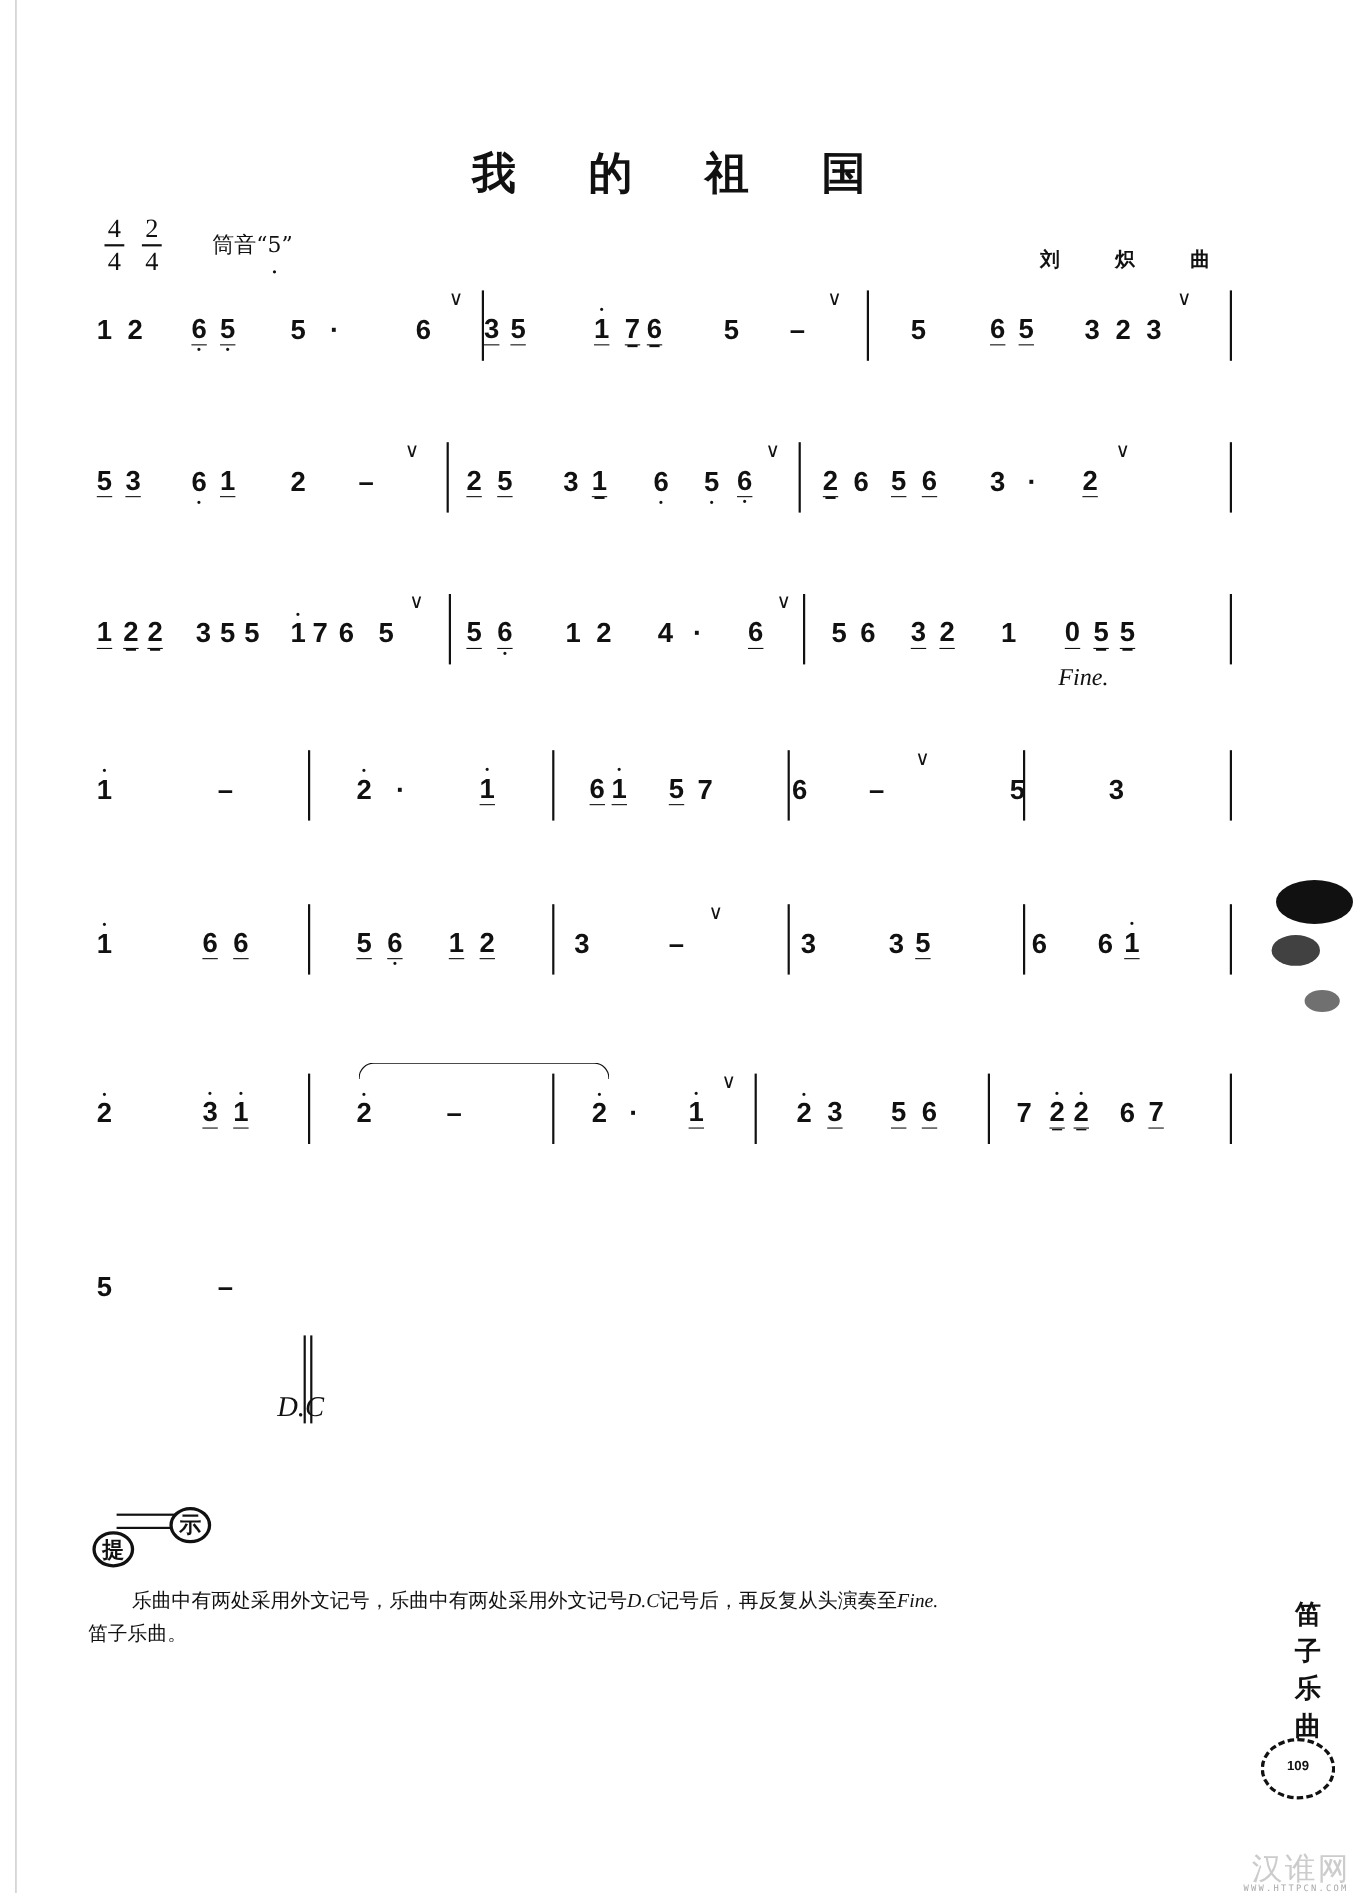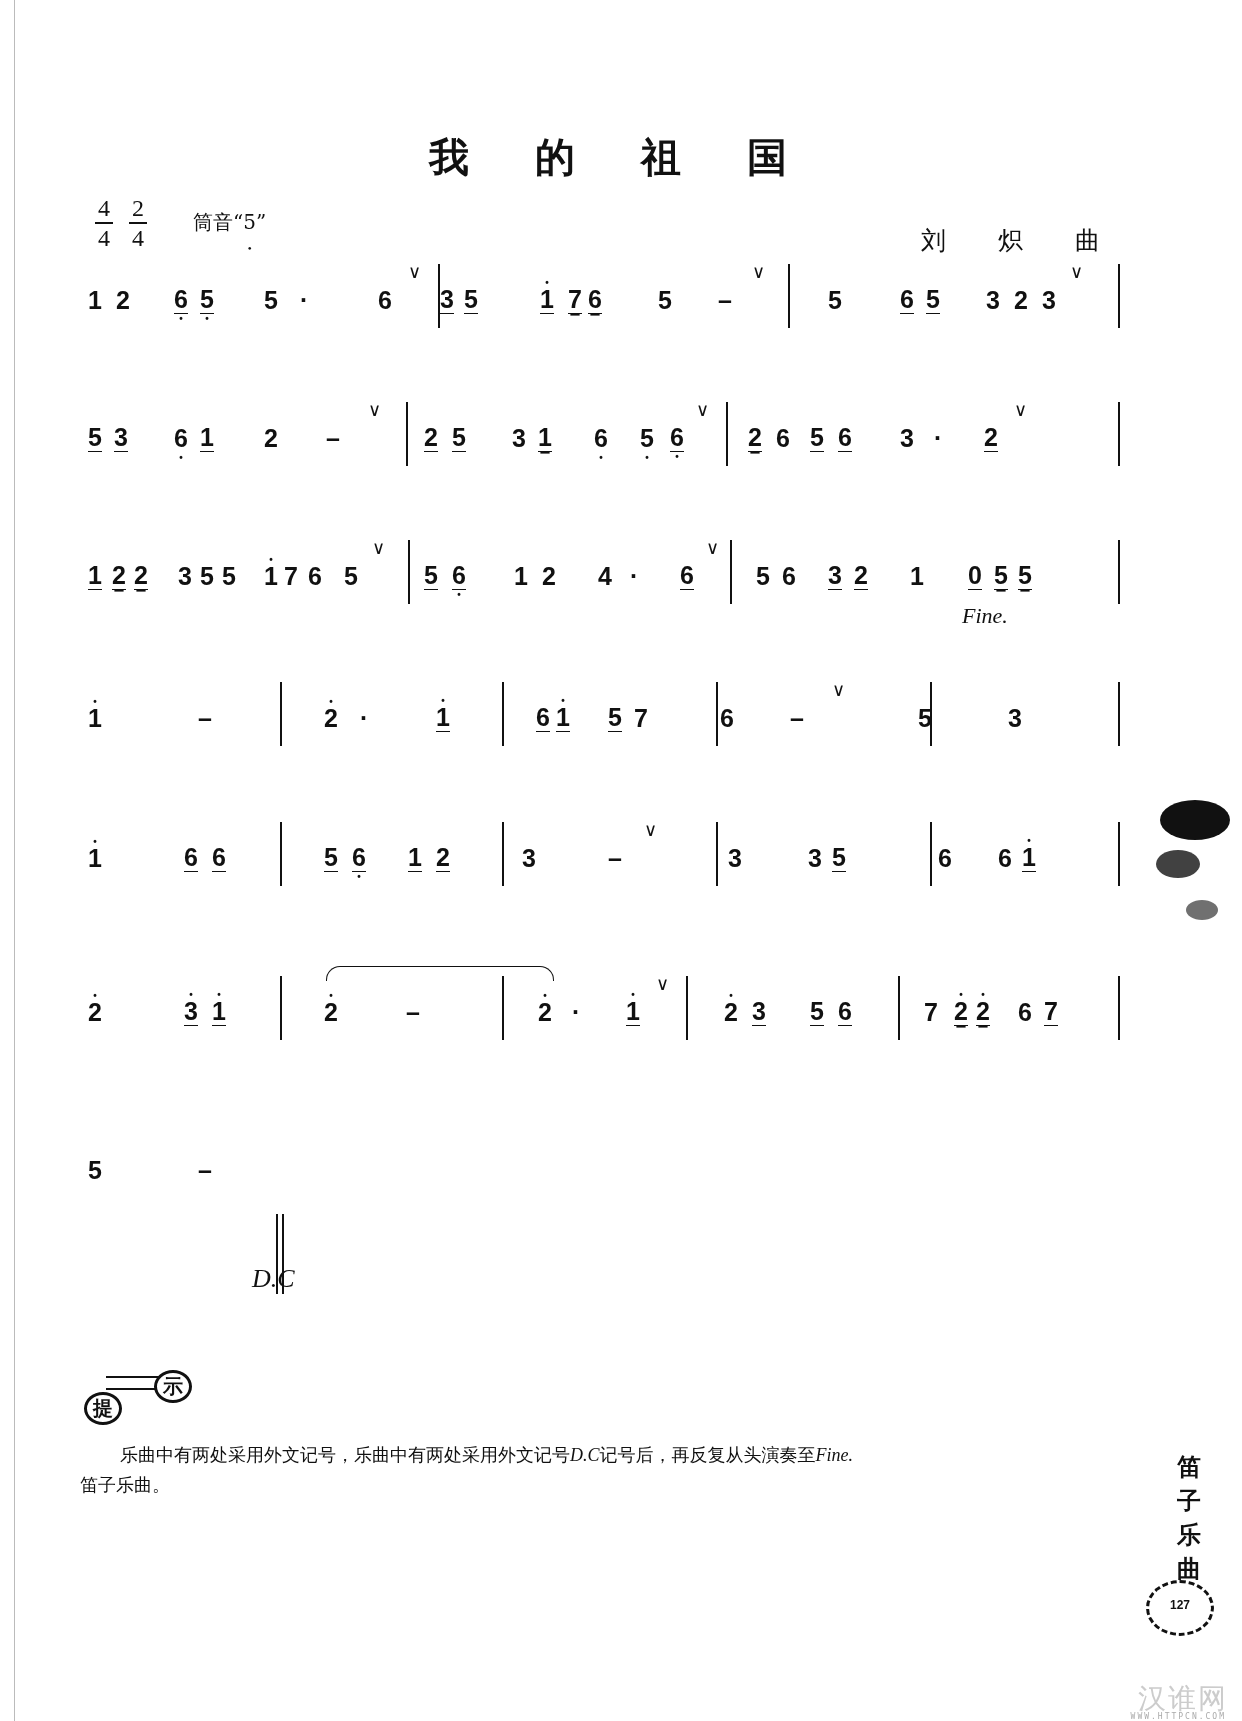--- a/index.html
+++ b/index.html
@@ -9,21 +9,21 @@
   }
   .left-rule { position: absolute; left: 14px; top: 0; width: 1px; height: 1721px; background: #bbb; }
   .title {
     position: absolute; top: 130px; left: 0; width: 1242px; text-align: center;
     font-family: "DejaVu Serif", serif; font-weight: bold; font-size: 40px; letter-spacing: 26px;
   }
   .meta { position: absolute; top: 196px; left: 95px; display: flex; align-items: center; gap: 10px; }
   .frac { display: inline-flex; flex-direction: column; align-items: center; font-family: "Liberation Serif", serif; font-size: 24px; line-height: 24px; margin-right: 6px; }
   .frac .bar { width: 18px; height: 1.5px; background: #111; margin: 2px 0; }
   .key { margin-left: 30px; font-family: "DejaVu Serif", serif; font-size: 20px; }
-  .composer { position: absolute; top: 224px; right: 120px; font-family: "DejaVu Serif", serif; font-size: 25px; letter-spacing: 22px; }
+  .composer { position: absolute; top: 224px; right: 120px; font-family: "DejaVu Serif", serif; font-size: 18px; letter-spacing: 22px; font-weight: bold; }
 
   .row { position: absolute; left: 88px; width: 1050px; height: 70px; }
   .tok { position: absolute; bottom: 14px; font-size: 25px; font-weight: bold; line-height: 28px; white-space: pre; }
   .tok.u1 { border-bottom: 1.6px solid #111; }
   .tok.u2 { border-bottom: 1.6px solid #111; box-shadow: 0 4px 0 -2.4px #111; }
   .dot-above::before { content: "•"; position: absolute; top: -16px; left: 50%; transform: translateX(-50%); font-size: 10px; }
   .dot-below::after { content: "•"; position: absolute; bottom: -20px; left: 50%; transform: translateX(-50%); font-size: 10px; }
   .breath { position: absolute; bottom: 46px; font-size: 18px; font-weight: normal; font-family: "DejaVu Sans", sans-serif; }
   .barline { position: absolute; bottom: 0; width: 2px; height: 64px; background: #111; }
   .dbl { position: absolute; width: 8px; height: 80px; border-left: 2px solid #111; border-right: 2px solid #111; box-sizing: border-box; }
@@ -249,20 +249,20 @@
   <span>乐曲中有两处采用外文记号，乐曲中有两处采用外文记号</span><i>D.C</i><span>记号后，再反复从头演奏至</span><i>Fine.</i><br><span>笛子乐曲。</span>
 </div>
 
 <div class="side-tab">
   <div class="blob" style="right:0;top:0;width:70px;height:40px"></div>
   <div class="blob" style="right:30px;top:50px;width:44px;height:28px;opacity:.8"></div>
   <div class="blob" style="right:12px;top:100px;width:32px;height:20px;opacity:.6"></div>
 </div>
 
 <div class="side-label">笛子乐曲</div>
-<div class="face">127</div>
+<div class="face">109</div>
 
 <div class="watermark">汉谁网</div>
 <div class="watermark-url">WWW.HTTPCN.COM</div>
 
 <span class="italic-mark" style="left: 962px; top: 603px;">Fine.</span>
 <div class="dbl" style="left: 276px; top: 1214px;"></div>
 <span class="italic-mark" style="left: 252px; top: 1264px; font-size: 26px;">D.C</span>
 
 </body></html>

